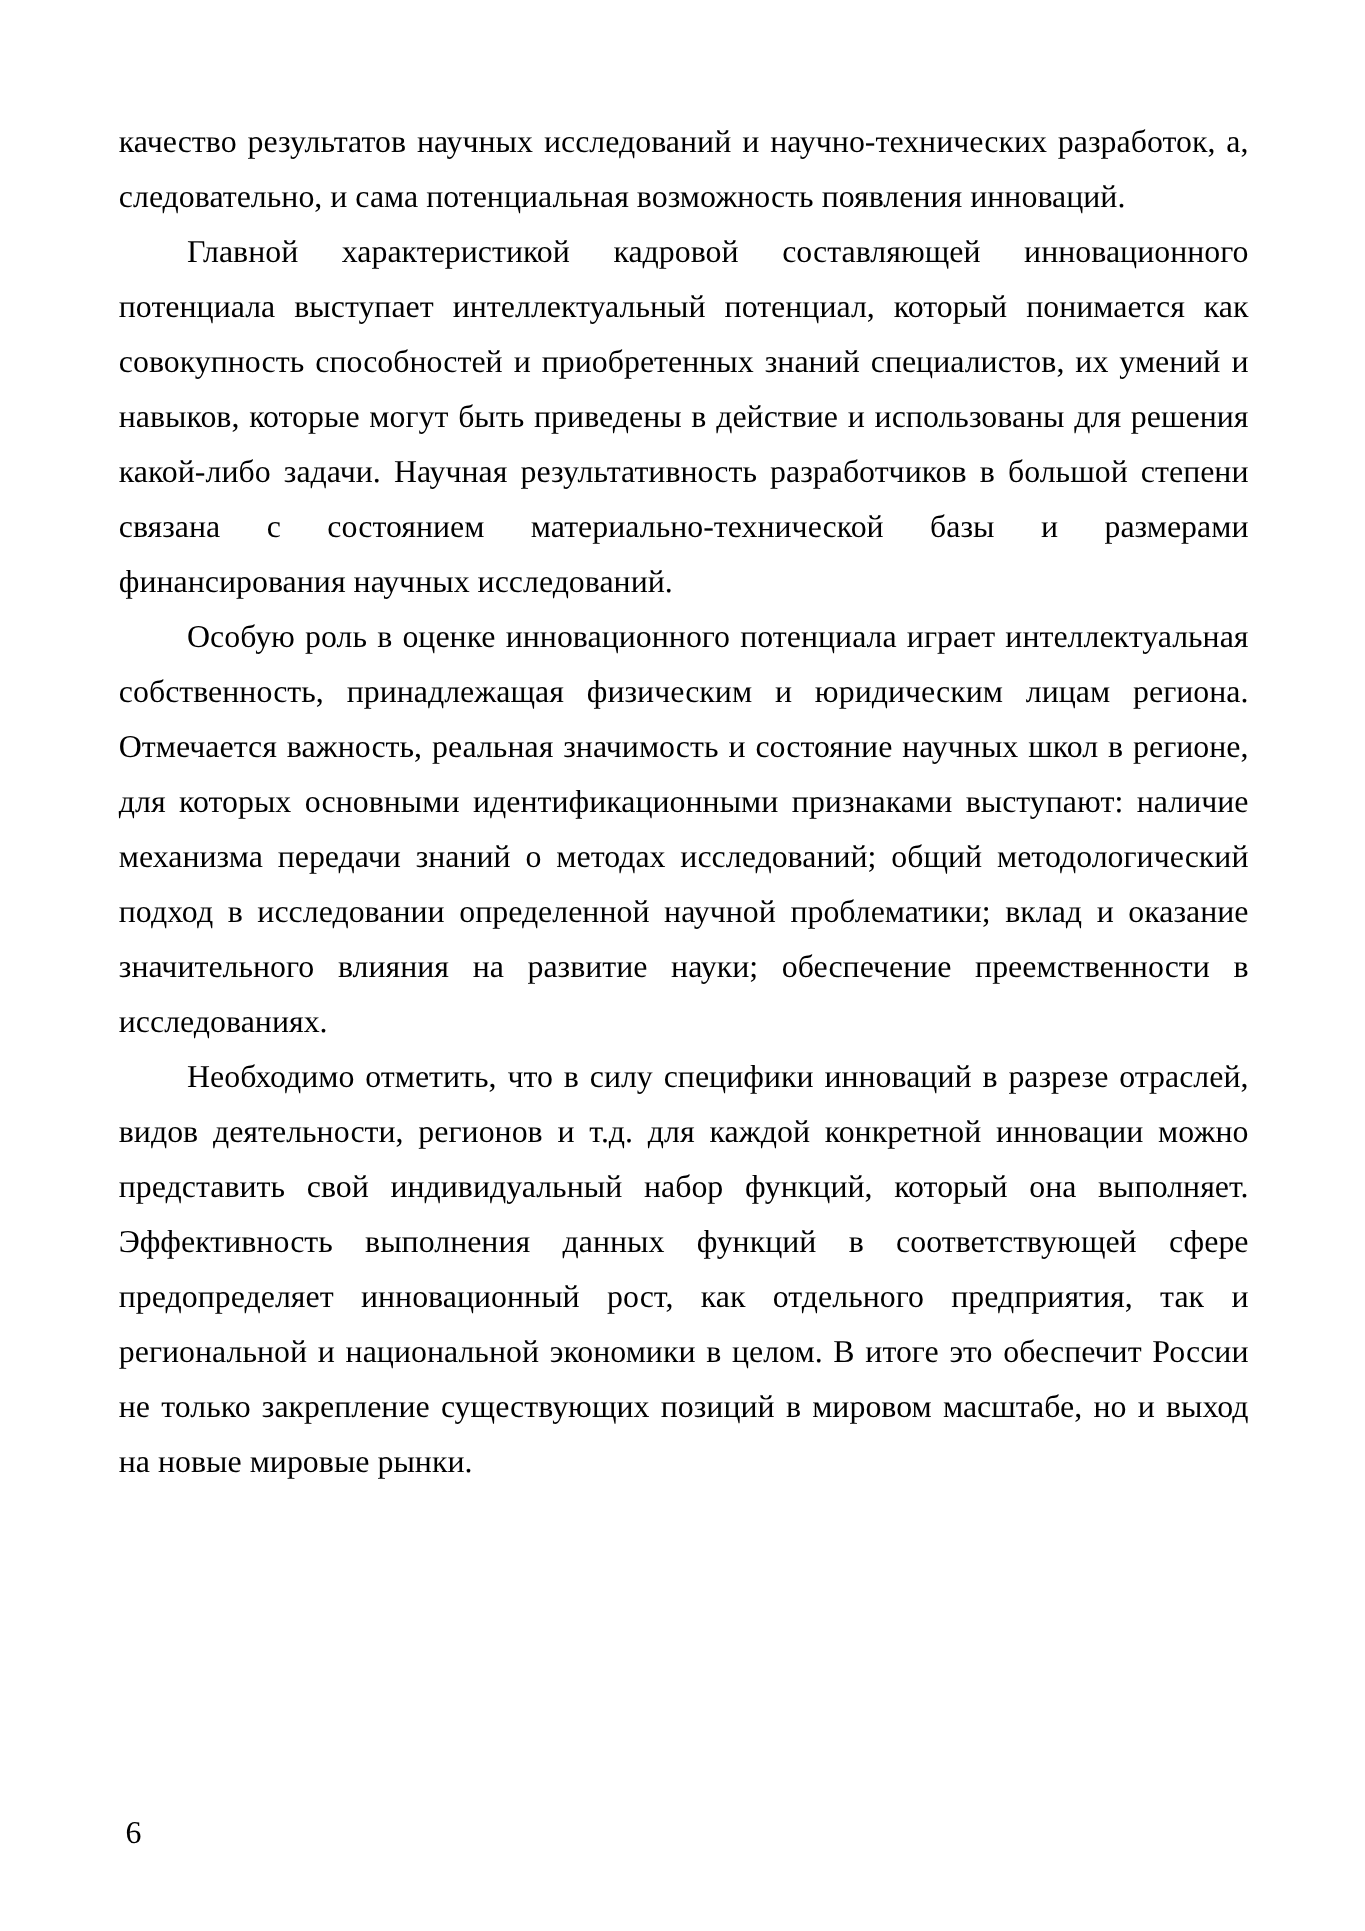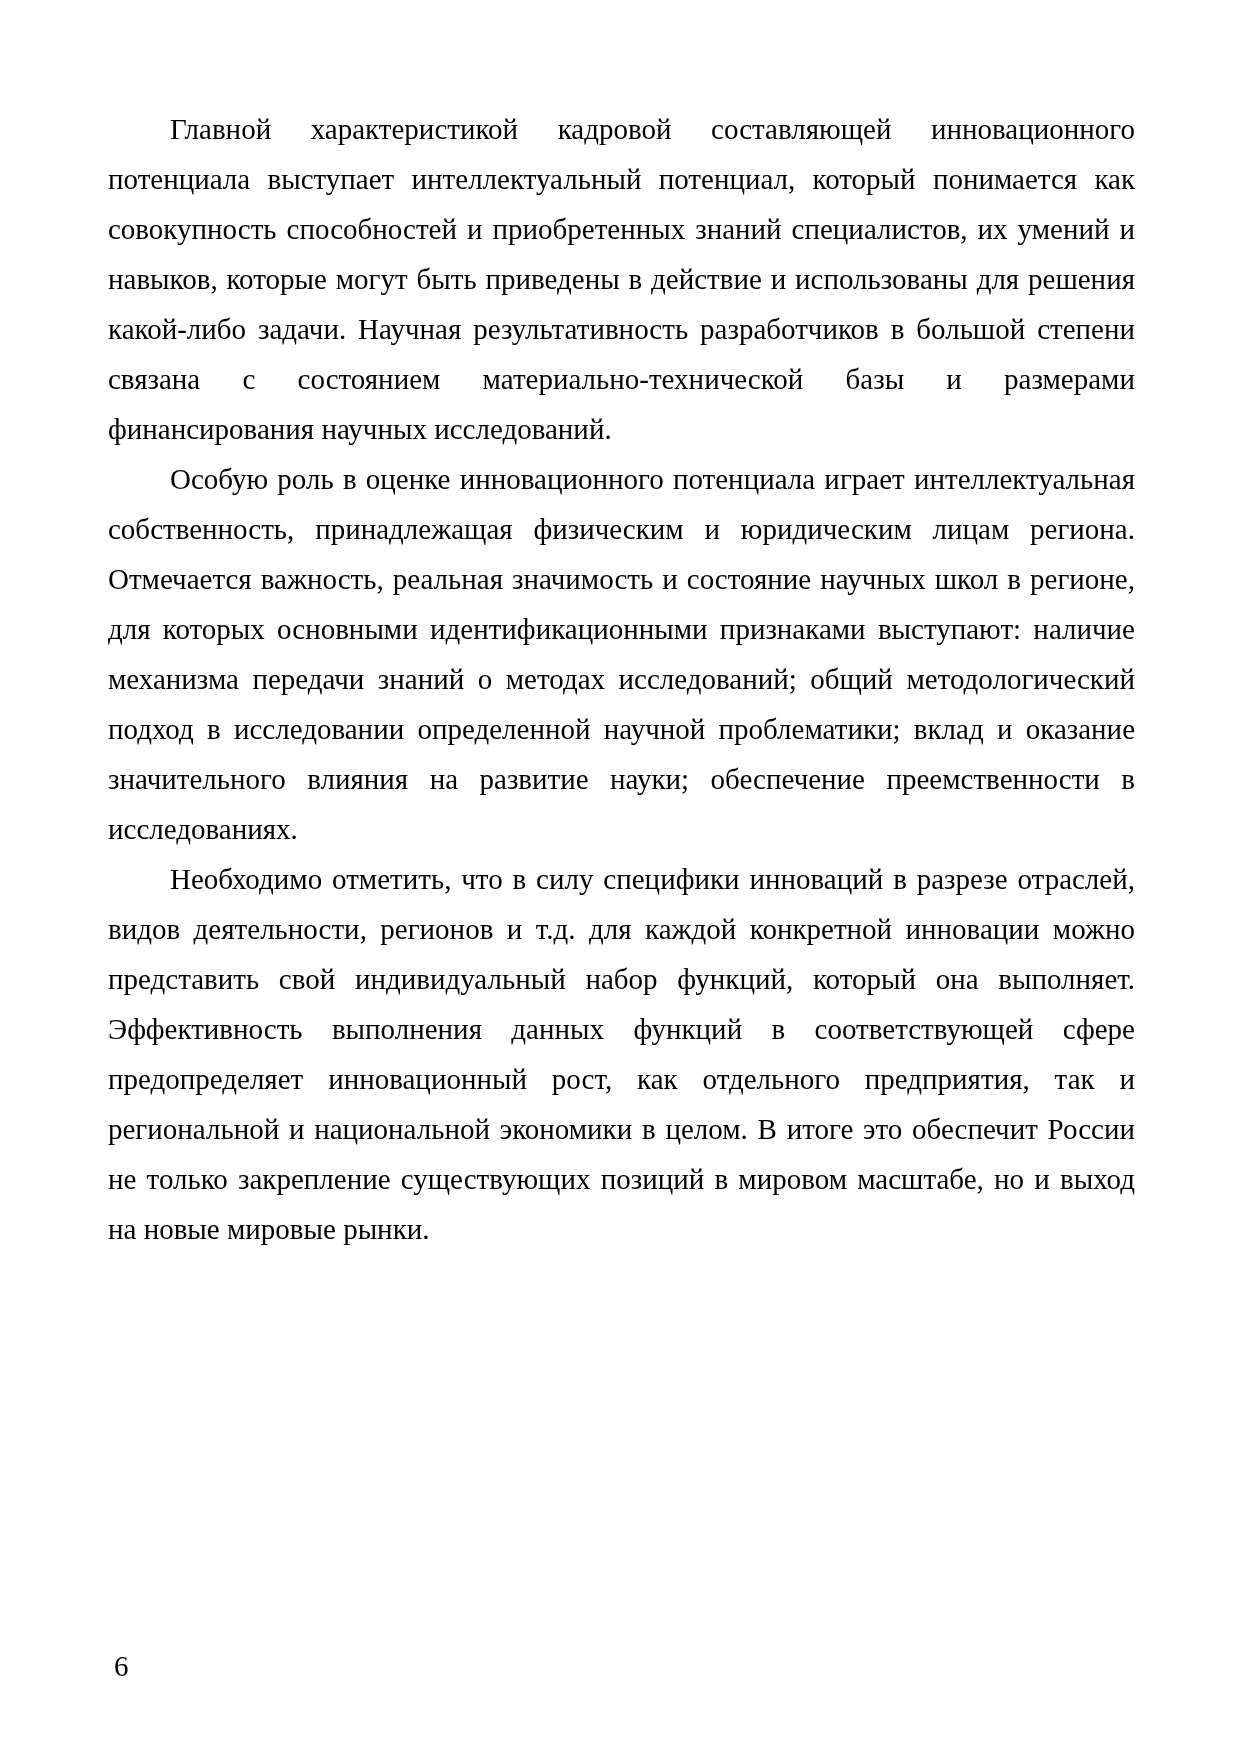--- a/index.html
+++ b/index.html
@@ -48,20 +48,21 @@
     line-height: 32px;
     text-align: left;
   }
 </style>
 </head>
 <body>
 
 <div class="page">
 
   <div class="text-block">
+    <p class="para no-indent">качество результатов научных исследований и научно-технических разработок, а, следовательно, и сама потенциальная возможность появления инноваций.</p>
     <p class="para">Главной характеристикой кадровой составляющей инновационного потенциала выступает интеллектуальный потенциал, который понимается как совокупность способностей и приобретенных знаний специалистов, их умений и навыков, которые могут быть приведены в действие и использованы для решения какой-либо задачи. Научная результативность разработчиков в большой степени связана с состоянием материально-технической базы и размерами финансирования научных исследований.</p>
     <p class="para">Особую роль в оценке инновационного потенциала играет интеллектуальная собственность, принадлежащая физическим и юридическим лицам региона. Отмечается важность, реальная значимость и состояние научных школ в регионе, для которых основными идентификационными признаками выступают: наличие механизма передачи знаний о методах исследований; общий методологический подход в исследовании определенной научной проблематики; вклад и оказание значительного влияния на развитие науки; обеспечение преемственности в исследованиях.</p>
     <p class="para">Необходимо отметить, что в силу специфики инноваций в разрезе отраслей, видов деятельности, регионов и т.д. для каждой конкретной инновации можно представить свой индивидуальный набор функций, который она выполняет. Эффективность выполнения данных функций в соответствующей сфере предопределяет инновационный рост, как отдельного предприятия, так и региональной и национальной экономики в целом. В итоге это обеспечит России не только закрепление существующих позиций в мировом масштабе, но и выход на новые мировые рынки.</p>
   </div>
 
   <div class="page-number">6</div>
 
 </div>
 
 </body></html>

